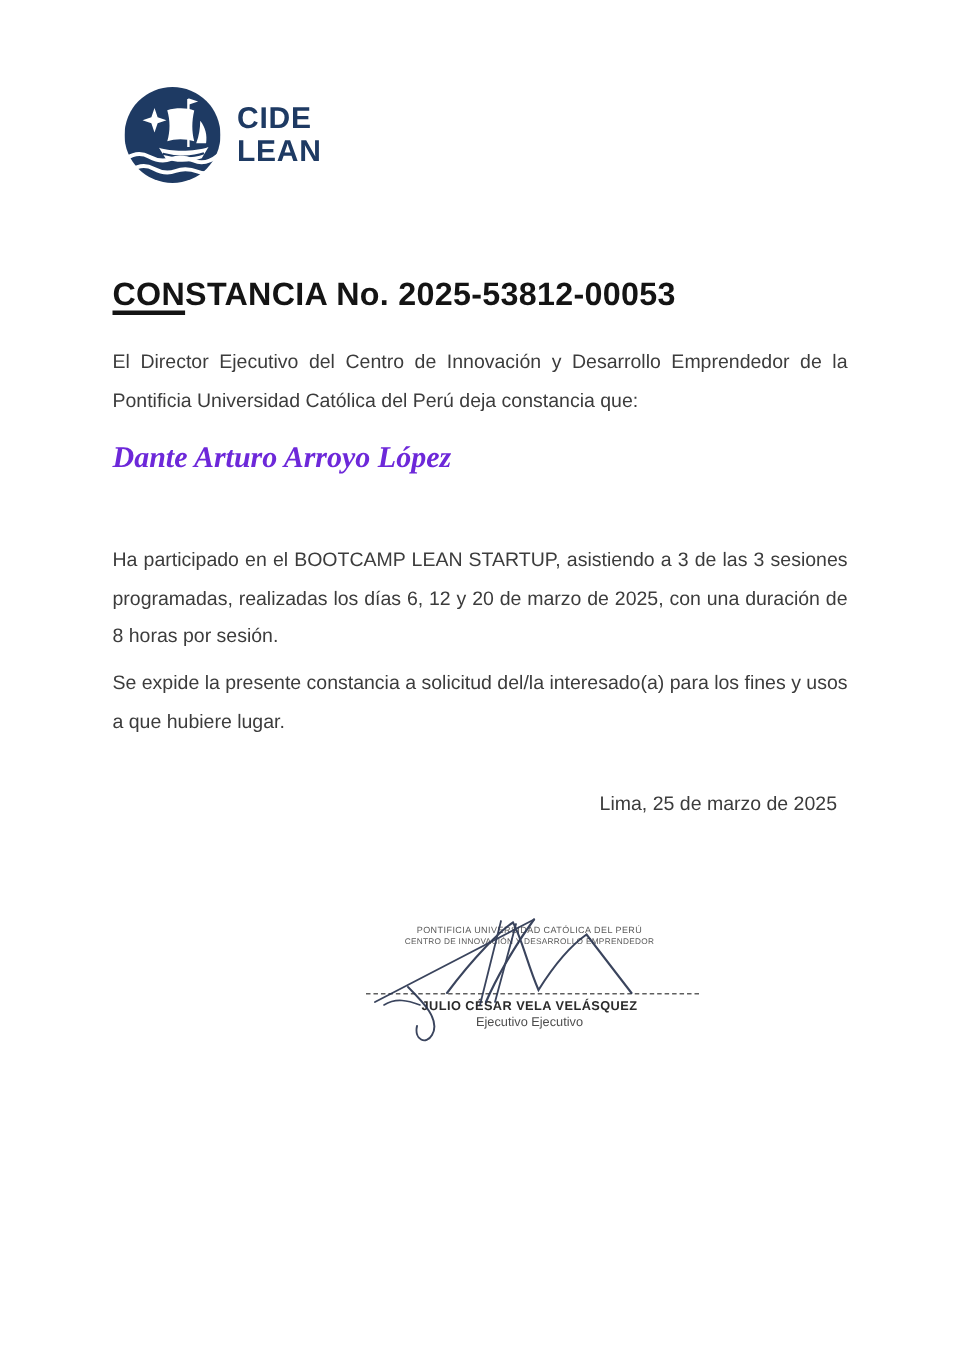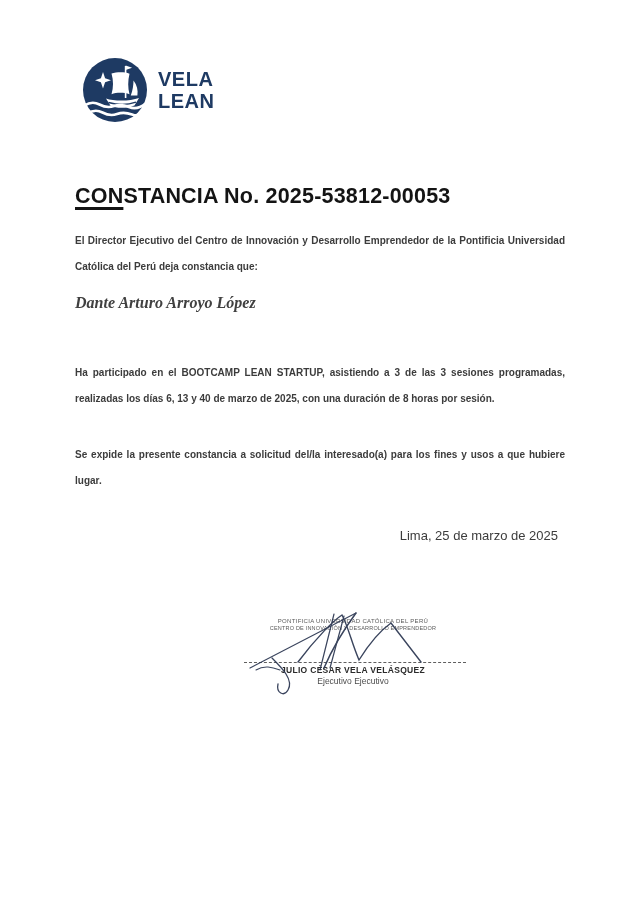--- a/index.html
+++ b/index.html
@@ -39,34 +39,33 @@
     white-space:nowrap;
   }
   .cert-title .u{
     text-decoration:underline;
     text-decoration-thickness:2.5px;
     text-underline-offset:4px;
   }
   
   .para{
     position:absolute;left:75px;width:490px;
-    font-size:10px;line-height:25.5px;
+    font-size:13px;line-height:25.5px;
     color:var(--body-text);
     text-align:justify;
-    font-weight:bold;
   }
   #intro-para{top:228px;}
   #participation-para{top:360px;}
   #closing-para{top:442px;}
   .recipient{
     position:absolute;left:75px;top:294px;
     font-family:"Liberation Serif", serif;
     font-style:italic;font-weight:bold;
-    font-size:16px;
-    color:#404040;
+    font-size:20px;
+    color:#6d28d9;
     white-space:nowrap;
   }
   .date-line{
     position:absolute;top:528px;right:82px;
     font-size:13px;color:var(--body-text);
   }
   
   .sig-block{
     position:absolute;left:238px;top:610px;
     width:230px;height:95px;
@@ -117,32 +116,32 @@
 
       <path fill="#ffffff" d="M50.5 22.5 C54 27 55.2 32 54.4 37.5 L47.8 37.5 C49.7 32.5 50.4 27.5 50.5 22.5 Z"></path>
 
       <path fill="#ffffff" d="M23 40.5 C31 43.3 47 43.3 56 40 L51.5 47.5 C43.5 50.6 33.5 50.6 27.5 47.8 Z"></path>
       <path stroke="var(--navy)" stroke-width="1.4" fill="none" d="M25.5 44.5 C34 47 45 47 53 44.2"></path>
 
       <path stroke="#ffffff" stroke-width="2.6" fill="none" stroke-linecap="round" d="M1.5 47.5 Q9 42.5 16.5 46.5 T31 48 T46 49 T62.5 45.5"></path>
       <path stroke="#ffffff" stroke-width="2.6" fill="none" stroke-linecap="round" d="M4.5 55.5 Q12 50.5 19.5 54.5 T34 56 T49 56.5 T60.5 53"></path>
     </svg>
     <div class="wordmark">
-      <div>VELA</div>
+      <div>CIDE</div>
       <div>LEAN</div>
     </div>
   </div>
 
   <div class="cert-title"><span class="u">CON</span><span>STANCIA No. 2025-53812-00053</span></div>
 
   <p class="para" id="intro-para">El Director Ejecutivo del Centro de Innovación y Desarrollo Emprendedor de la Pontificia Universidad Católica del Perú deja constancia que:</p>
 
   <div class="recipient">Dante Arturo Arroyo López</div>
 
-  <p class="para" id="participation-para">Ha participado en el BOOTCAMP LEAN STARTUP, asistiendo a 3 de las 3 sesiones programadas, realizadas los días 6, 13 y 40 de marzo de 2025, con una duración de 8 horas por sesión.</p>
+  <p class="para" id="participation-para">Ha participado en el BOOTCAMP LEAN STARTUP, asistiendo a 3 de las 3 sesiones programadas, realizadas los días 6, 12 y 20 de marzo de 2025, con una duración de 8 horas por sesión.</p>
 
   <p class="para" id="closing-para">Se expide la presente constancia a solicitud del/la interesado(a) para los fines y usos a que hubiere lugar.</p>
 
   <div class="date-line">Lima, 25 de marzo de 2025</div>
 
   <div class="sig-block">
     <div class="stamp">
       <div class="stamp-l1">PONTIFICIA UNIVERSIDAD CATÓLICA DEL PERÚ</div>
       <div class="stamp-l2">CENTRO DE INNOVACIÓN Y DESARROLLO EMPRENDEDOR</div>
     </div>

